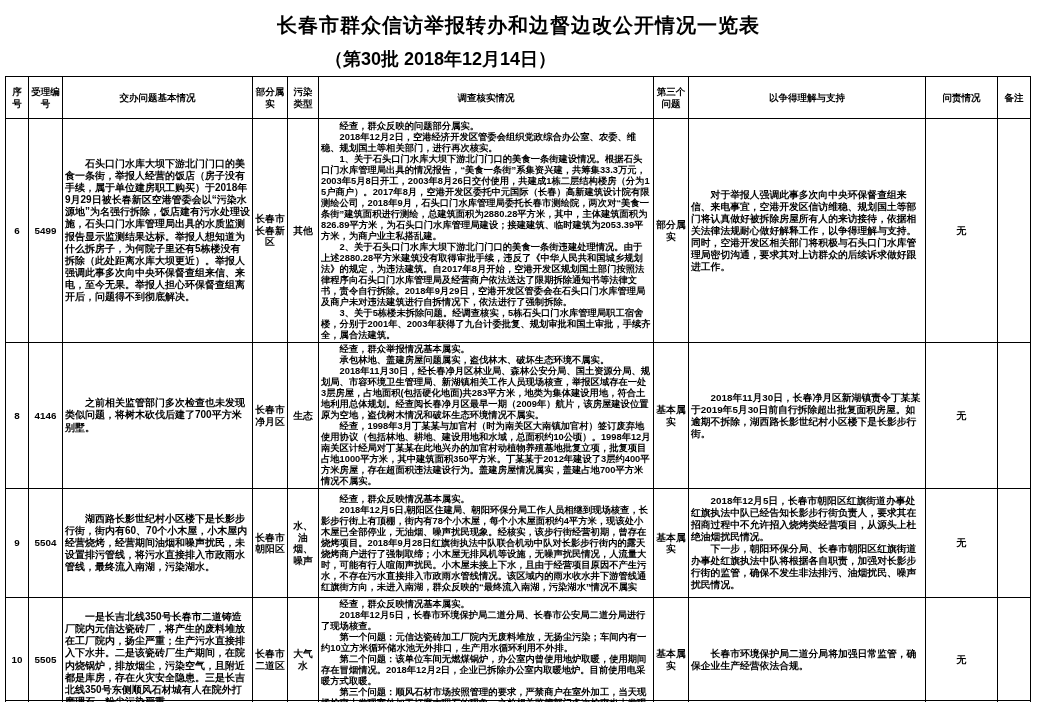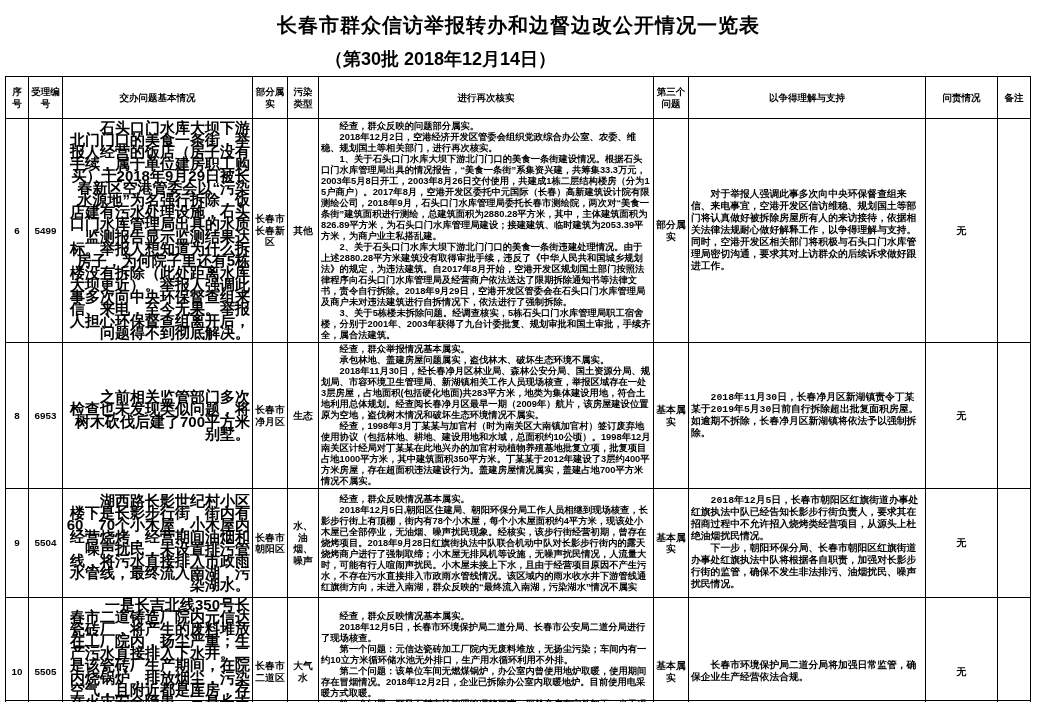--- a/index.html
+++ b/index.html
@@ -43,38 +43,37 @@
     font-weight: bold;
     height: 42px;
   }
   td.c-center {
     text-align: center;
     font-size: 9.8px;
     line-height: 11.5px;
     white-space: pre-line;
   }
   td.c-problem {
-    font-size: 15px;
+    font-size: 10px;
     line-height: 12.1px;
     white-space: pre-line;
-    text-align: right;
+    text-align: left;
   }
   td.c-invest {
     font-size: 9.3px;
     line-height: 11px;
     white-space: pre-line;
     text-align: left;
     vertical-align: middle;
   }
   td.c-handle {
     font-size: 9.8px;
     line-height: 12px;
     white-space: pre-line;
     text-align: left;
-    font-family: Liberation Mono, monospace;
   }
   tr.r6  { height: 224px; }
   tr.r8  { height: 138px; }
   tr.r9  { height: 109px; }
   tr.r10 { height: 120px; }
   .bottom-line {
     position: absolute;
     left: 5px; top: 700px;
     width: 1025px; height: 1px;
     background: #000;
@@ -99,21 +98,21 @@
       <col style="width:72px">
     <col style="width:33px">
   </colgroup>
   <thead>
     <tr>
       <th class="hdr">序号</th>
       <th class="hdr">受理编号</th>
       <th class="hdr">交办问题基本情况</th>
       <th class="hdr">部分属实</th>
       <th class="hdr">污染类型</th>
-      <th class="hdr">进行再次核实</th>
+      <th class="hdr">调查核实情况</th>
       <th class="hdr">第三个问题</th>
       <th class="hdr">以争得理解与支持</th>
       <th class="hdr">问责情况</th>
       <th class="hdr">备注</th>
     </tr>
   </thead>
   <tbody>
     <tr class="r6">
       <td class="c-center">6</td>
       <td class="c-center">5499</td>
@@ -125,30 +124,30 @@
 　　1、关于石头口门水库大坝下游北门门口的美食一条街建设情况。根据石头口门水库管理局出具的情况报告，“美食一条街”系集资兴建，共筹集33.3万元，2003年5月8日开工，2003年8月26日交付使用，共建成1栋二层结构楼房（分为15户商户）。2017年8月，空港开发区委托中元国际（长春）高新建筑设计院有限测绘公司，2018年9月，石头口门水库管理局委托长春市测绘院，两次对“美食一条街”建筑面积进行测绘，总建筑面积为2880.28平方米，其中，主体建筑面积为826.89平方米，为石头口门水库管理局建设；接建建筑、临时建筑为2053.39平方米，为商户业主私搭乱建。
 　　2、关于石头口门水库大坝下游北门门口的美食一条街违建处理情况。由于上述2880.28平方米建筑没有取得审批手续，违反了《中华人民共和国城乡规划法》的规定，为违法建筑。自2017年8月开始，空港开发区规划国土部门按照法律程序向石头口门水库管理局及经营商户依法送达了限期拆除通知书等法律文书，责令自行拆除。2018年9月29日，空港开发区管委会在石头口门水库管理局及商户未对违法建筑进行自拆情况下，依法进行了强制拆除。
 　　3、关于5栋楼未拆除问题。经调查核实，5栋石头口门水库管理局职工宿舍楼，分别于2001年、2003年获得了九台计委批复、规划审批和国土审批，手续齐全，属合法建筑。</td>
       <td class="c-center">部分属实</td>
       <td class="c-handle">　　对于举报人强调此事多次向中央环保督查组来信、来电事宜，空港开发区信访维稳、规划国土等部门将认真做好被拆除房屋所有人的来访接待，依据相关法律法规耐心做好解释工作，以争得理解与支持。同时，空港开发区相关部门将积极与石头口门水库管理局密切沟通，要求其对上访群众的后续诉求做好跟进工作。</td>
       <td class="c-center">无</td>
       <td class="c-center"></td>
     </tr>
     <tr class="r8">
       <td class="c-center">8</td>
-      <td class="c-center">6953</td>
+      <td class="c-center">4146</td>
       <td class="c-problem">　　之前相关监管部门多次检查也未发现类似问题，将树木砍伐后建了700平方米别墅。</td>
       <td class="c-center">长春市净月区</td>
       <td class="c-center">生态</td>
       <td class="c-invest">　　经查，群众举报情况基本属实。
 　　承包林地、盖建房屋问题属实，盗伐林木、破坏生态环境不属实。
 　　2018年11月30日，经长春净月区林业局、森林公安分局、国土资源分局、规划局、市容环境卫生管理局、新湖镇相关工作人员现场核查，举报区域存在一处3层房屋，占地面积(包括硬化地面)共283平方米，地类为集体建设用地，符合土地利用总体规划。经查阅长春净月区最早一期（2009年）航片，该房屋建设位置原为空地，盗伐树木情况和破坏生态环境情况不属实。
 　　经查，1998年3月丁某某与加官村（时为南关区大南镇加官村）签订废弃地使用协议（包括林地、耕地、建设用地和水域，总面积约10公顷）。1998年12月南关区计经局对丁某某在此地兴办的加官村动植物养殖基地批复立项，批复项目占地1000平方米，其中建筑面积350平方米。丁某某于2012年建设了3层约400平方米房屋，存在超面积违法建设行为。盖建房屋情况属实，盖建占地700平方米情况不属实。</td>
       <td class="c-center">基本属实</td>
-      <td class="c-handle">　　2018年11月30日，长春净月区新湖镇责令丁某某于2019年5月30日前自行拆除超出批复面积房屋。如逾期不拆除，长春净月区新湖镇将依法予以强制拆除。</td>
+      <td class="c-handle">　　2018年11月30日，长春净月区新湖镇责令丁某某于2019年5月30日前自行拆除超出批复面积房屋。如逾期不拆除，湖西路长影世纪村小区楼下是长影步行街。</td>
       <td class="c-center">无</td>
       <td class="c-center"></td>
     </tr>
     <tr class="r9">
       <td class="c-center">9</td>
       <td class="c-center">5504</td>
       <td class="c-problem">　　湖西路长影世纪村小区楼下是长影步行街，街内有60、70个小木屋，小木屋内经营烧烤，经营期间油烟和噪声扰民，未设置排污管线，将污水直接排入市政雨水管线，最终流入南湖，污染湖水。</td>
       <td class="c-center">长春市朝阳区</td>
       <td class="c-center">水、油烟、噪声</td>
       <td class="c-invest">　　经查，群众反映情况基本属实。

